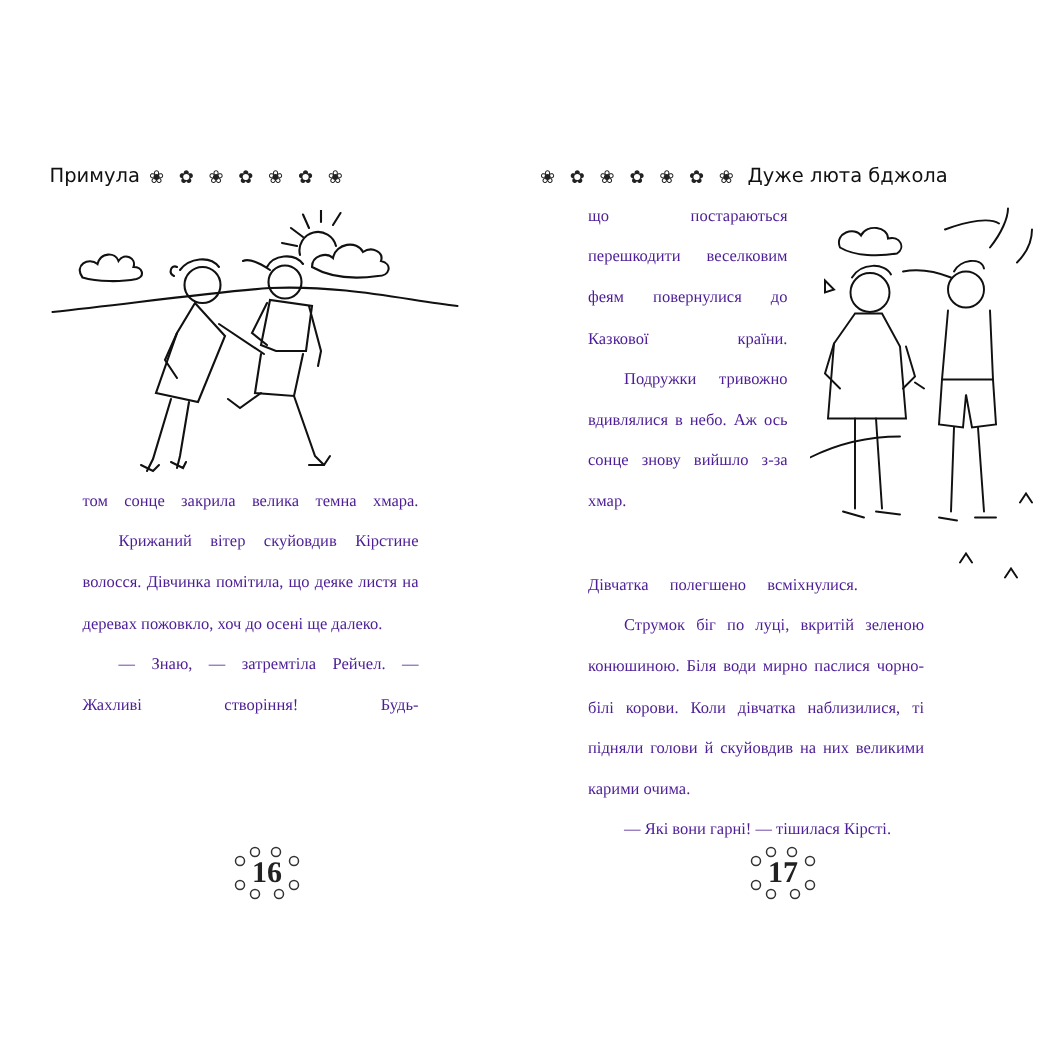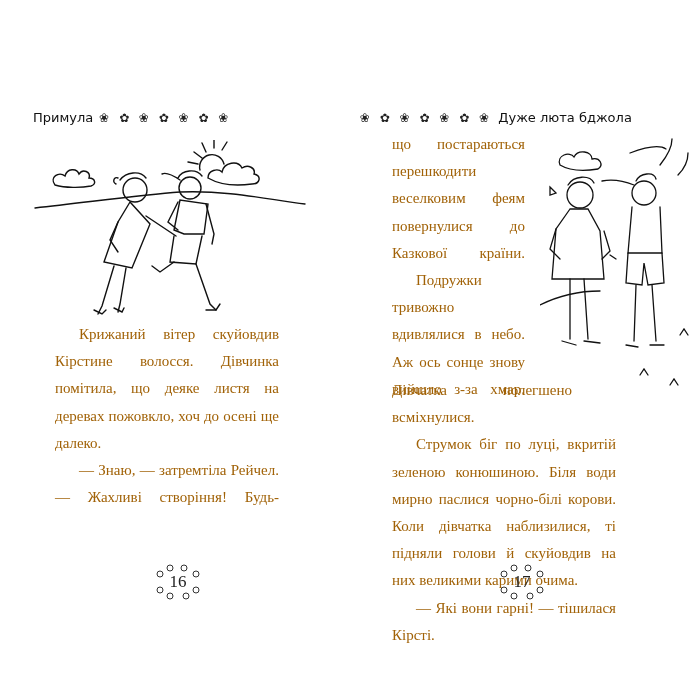--- a/index.html
+++ b/index.html
@@ -4,28 +4,28 @@
 <style>
   html, body { margin:0; padding:0; background:#ffffff; }
   body { width:700px; height:700px; position:relative; overflow:hidden; font-family:"DejaVu Serif", serif; color:#2a2a2a; }
   .page { position:absolute; top:0; height:700px; }
   .page-left { left:0; width:350px; }
   .page-right { left:350px; width:350px; }
   .running-head { position:absolute; top:110px; font-family:"DejaVu Sans", sans-serif; font-size:13px; color:#111; display:flex; align-items:center; gap:6px; white-space:nowrap; }
   .running-head .deco { font-size:12px; letter-spacing:3px; color:#222; }
   .page-left .running-head { left:33px; }
   .page-right .running-head { left:10px; }
-  .body-text { position:absolute; font-family:"Liberation Serif", serif; font-size:15px; line-height:27.2px; color:#a16207; }
+  .body-text { position:absolute; font-family:"Liberation Serif", serif; font-size:11px; line-height:27.2px; color:#4c1d95; }
   .body-text p { margin:0; text-align:justify; }
   .body-text p.indent { text-indent:24px; }
   .body-text p.last { text-align-last:justify; }
   .page-left .body-text { left:55px; top:321px; width:224px; }
   .page-right .body-text.narrow { left:42px; top:131px; width:133px; }
   .page-right .body-text.wide { left:42px; top:377px; width:224px; }
-  .folio { position:absolute; width:60px; height:40px; display:flex; align-items:center; justify-content:center; font-family:"Liberation Serif", serif; font-size:17px; color:#222; }
+  .folio { position:absolute; width:60px; height:40px; display:flex; align-items:center; justify-content:center; font-family:"Liberation Serif", serif; font-size:20px; color:#222;font-weight:bold; }
   .folio .ring { position:absolute; inset:0; }
   .page-left .folio { left:148px; top:562px; }
   .page-right .folio { left:142px; top:562px; }
   .illus { position:absolute; }
 </style>
 </head>
 <body>
 
 <div class="page page-left">
   <div class="running-head">
@@ -54,20 +54,21 @@
     <circle cx="160" cy="48" r="11"></circle>
     <path d="M150 40 c-6 -4 -14 -8 -18 -6 M148 38 c4 -8 18 -10 24 -2"></path>
     <path d="M150 60 l-6 30 l10 4 l20 0 l4 -30 z"></path>
     <path d="M144 96 l-4 26 l26 2 l6 -28"></path>
     <path d="M148 62 l-10 20 l10 8 M176 64 l8 30 l-2 10"></path>
     <path d="M144 122 l-14 10 l-8 -6 M166 124 l14 40 l6 6"></path>
     <path d="M176 170 l10 0 l4 -6"></path>
   </svg>
 
   <div class="body-text">
+    <p class="last">том сонце закрила велика темна хмара.</p>
     <p class="indent">Крижаний вітер скуйовдив Кірстине волосся. Дівчинка помітила, що деяке листя на деревах пожовкло, хоч до осені ще далеко.</p>
     <p class="indent last">— Знаю, — затремтіла Рейчел. — Жахливі створіння! Будь-</p>
   </div>
 
   <div class="folio">
     <svg class="ring" width="60" height="40" viewBox="0 0 60 40" fill="none" stroke="#333" stroke-width="1">
       <circle cx="12" cy="12" r="3"></circle>
         <circle cx="22" cy="6" r="3"></circle>
         <circle cx="36" cy="6" r="3"></circle>
         <circle cx="48" cy="12" r="3"></circle>

